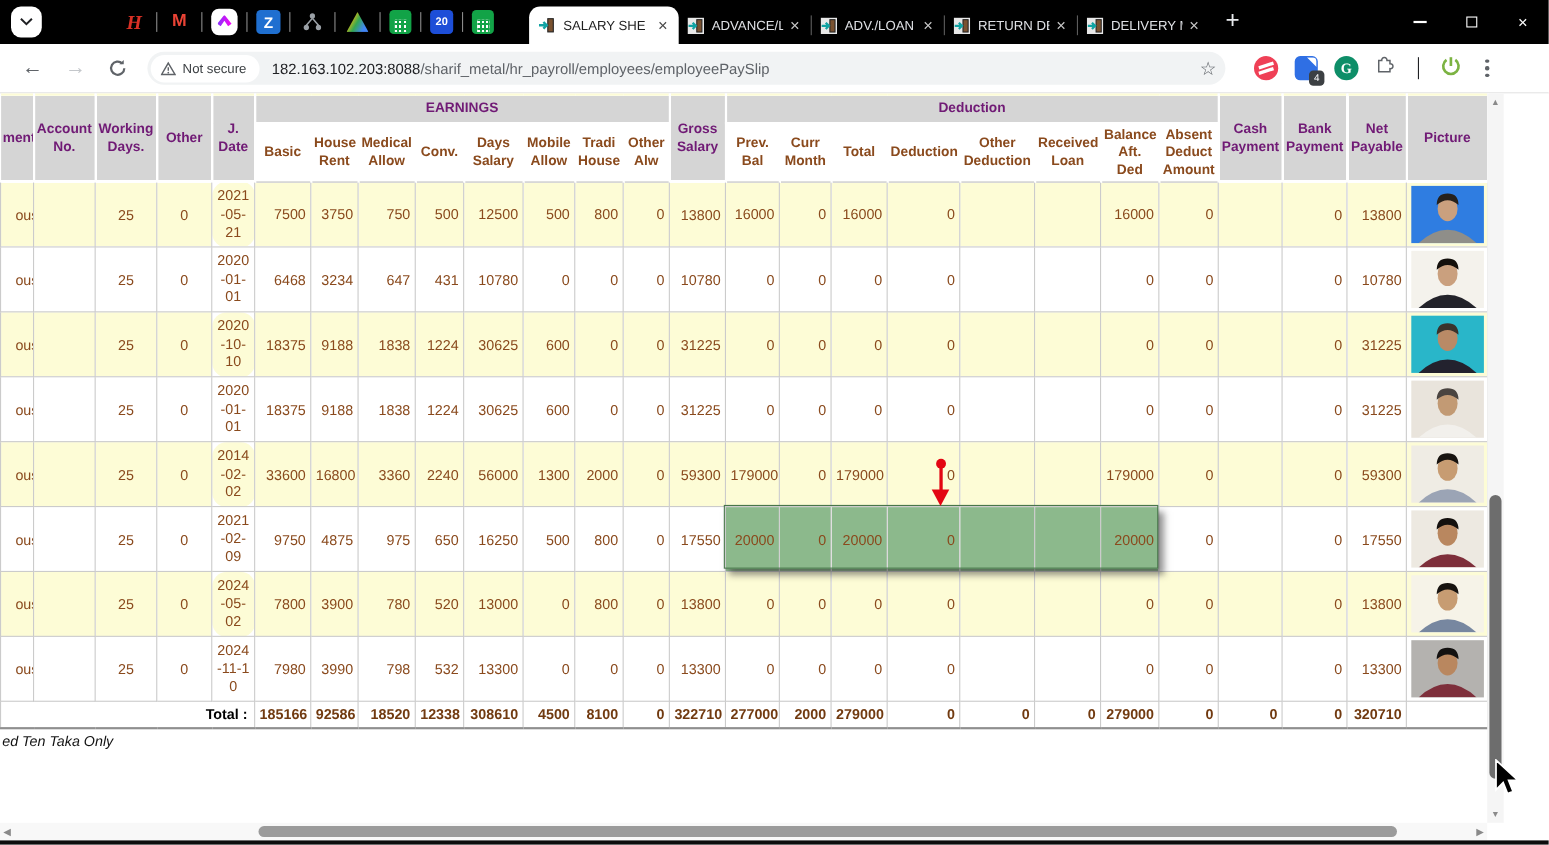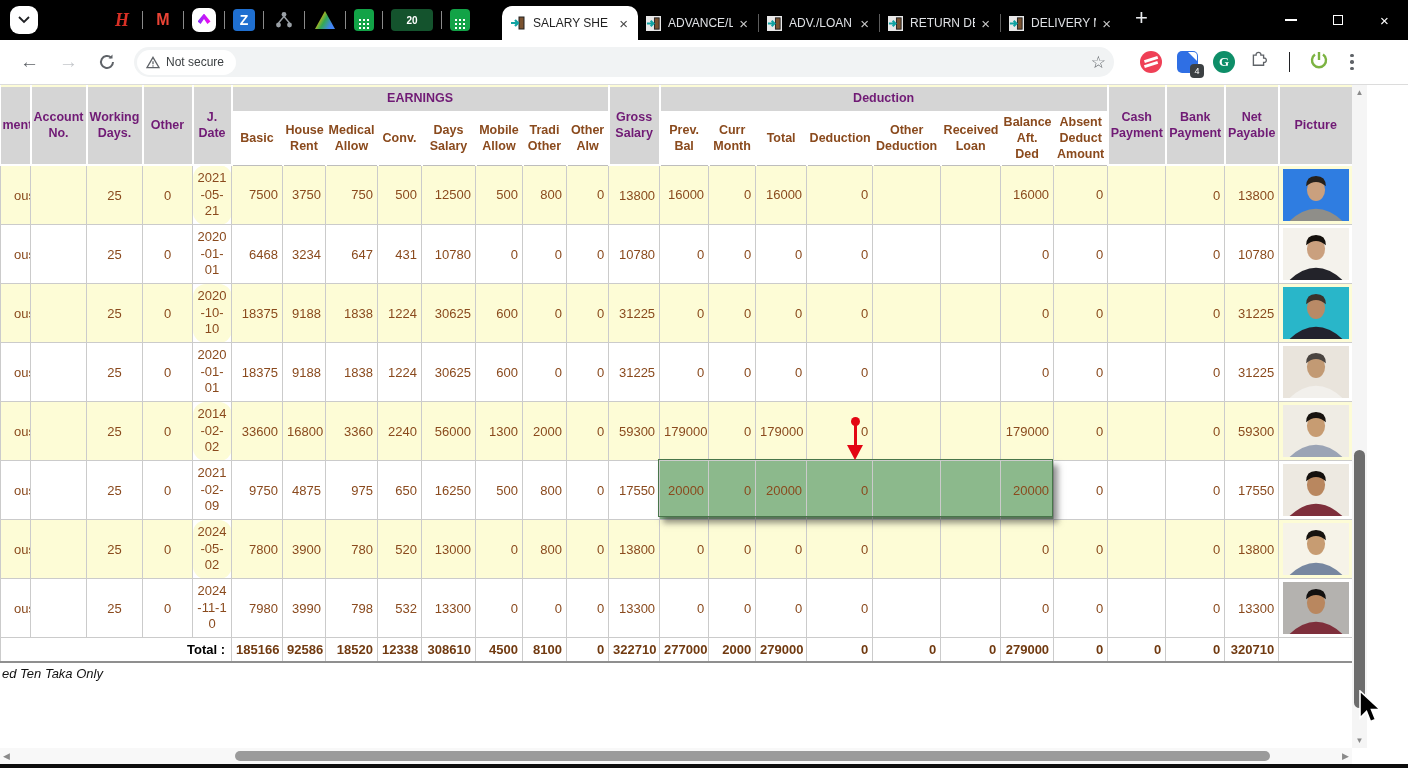--- a/index.html
+++ b/index.html
@@ -25,21 +25,21 @@
     display:flex; align-items:center; justify-content:center; }
   .pin-drive { }
   .pin-drive::after { content:""; width:20px; height:18px;
     background:linear-gradient(120deg,#fbbc04 20%,#34a853 50%,#4285f4 80%);
     clip-path:polygon(50% 0,100% 100%,0 100%); }
   .pin-sheets { background:#12a347; border-radius:4px; width:20px; height:22px; }
   .pin-sheets::after { content:""; display:block; width:11px; height:11px; margin:6px auto 0;
     background:
       repeating-linear-gradient(0deg,#fff 0 2px,#12a347 2px 4px),
       repeating-linear-gradient(90deg,#fff 0 2px,#12a347 2px 4px), #fff; background-blend-mode:darken; }
-  .pin-cal { background:#14532d; border-radius:4px; width:42px; height:22px; color:#fff;
+  .pin-cal { background:#1d4ed8; border-radius:4px; width:21px; height:22px; color:#fff;
     font-size:10px; display:flex; align-items:center; justify-content:center; }
   .tabs { display:flex; align-items:flex-end; height:40px; margin-left:26px; }
   .tab { height:34px; display:flex; align-items:center; padding:0 8px; width:136px; flex:none; }
   .tab.active { background:#fff; border-radius:10px 10px 0 0; }
   .tab .tlbl { font-size:12px; color:#dfe1e5; white-space:nowrap; overflow:hidden; flex:1; margin:0 4px 0 7px; }
   .tab.active .tlbl { color:#1f1f1f; }
   .tab.inactive { width:120px; }
   .tclose { font-size:15px; color:#c7c7c7; flex:none; padding:0 2px; }
   .tab.active .tclose { color:#474747; }
   .tabdiv { width:1px; height:18px; background:#5c5c5c; margin-bottom:8px; flex:none; }
@@ -235,20 +235,21 @@
   </span>
   <div class="omni">
     <span class="chip">
       <svg width="14" height="13" viewBox="0 0 16 15">
           <path d="M8 1.5 L15 13.5 H1 Z" fill="none" stroke="#5f6368" stroke-width="1.5"></path>
           <line x1="8" y1="6" x2="8" y2="9.5" stroke="#5f6368" stroke-width="1.5"></line>
           <circle cx="8" cy="11.6" r="0.9" fill="#5f6368"></circle>
         </svg>
       <span>Not secure</span>
     </span>
+    <span class="url"><span>182.163.102.203:8088</span><span class="path">/sharif_metal/hr_payroll/employees/employeePaySlip</span></span>
     <span class="star">☆</span>
   </div>
   <div class="exts">
     <span class="ext-red"></span>
     <span class="ext-blue">
         <span class="badge">4</span>
       </span>
     <span class="ext-gram">G</span>
     <span>
       <svg width="20" height="20" viewBox="0 0 20 20">
@@ -315,21 +316,21 @@
         <th rowspan="2">Net Payable</th>
         <th rowspan="2">Picture</th>
       </tr>
       <tr class="h2">
         <th class="sub">Basic</th>
         <th class="sub">House Rent</th>
         <th class="sub">Medical Allow</th>
         <th class="sub">Conv.</th>
         <th class="sub">Days Salary</th>
         <th class="sub">Mobile Allow</th>
-        <th class="sub">Tradi Other</th>
+        <th class="sub">Tradi House</th>
         <th class="sub">Other Alw</th>
         <th class="sub">Prev. Bal</th>
         <th class="sub">Curr Month</th>
         <th class="sub">Total</th>
         <th class="sub">Deduction</th>
         <th class="sub">Other Deduction</th>
         <th class="sub">Received Loan</th>
         <th class="sub">Balance Aft. Ded</th>
         <th class="sub">Absent Deduct Amount</th>
       </tr>

